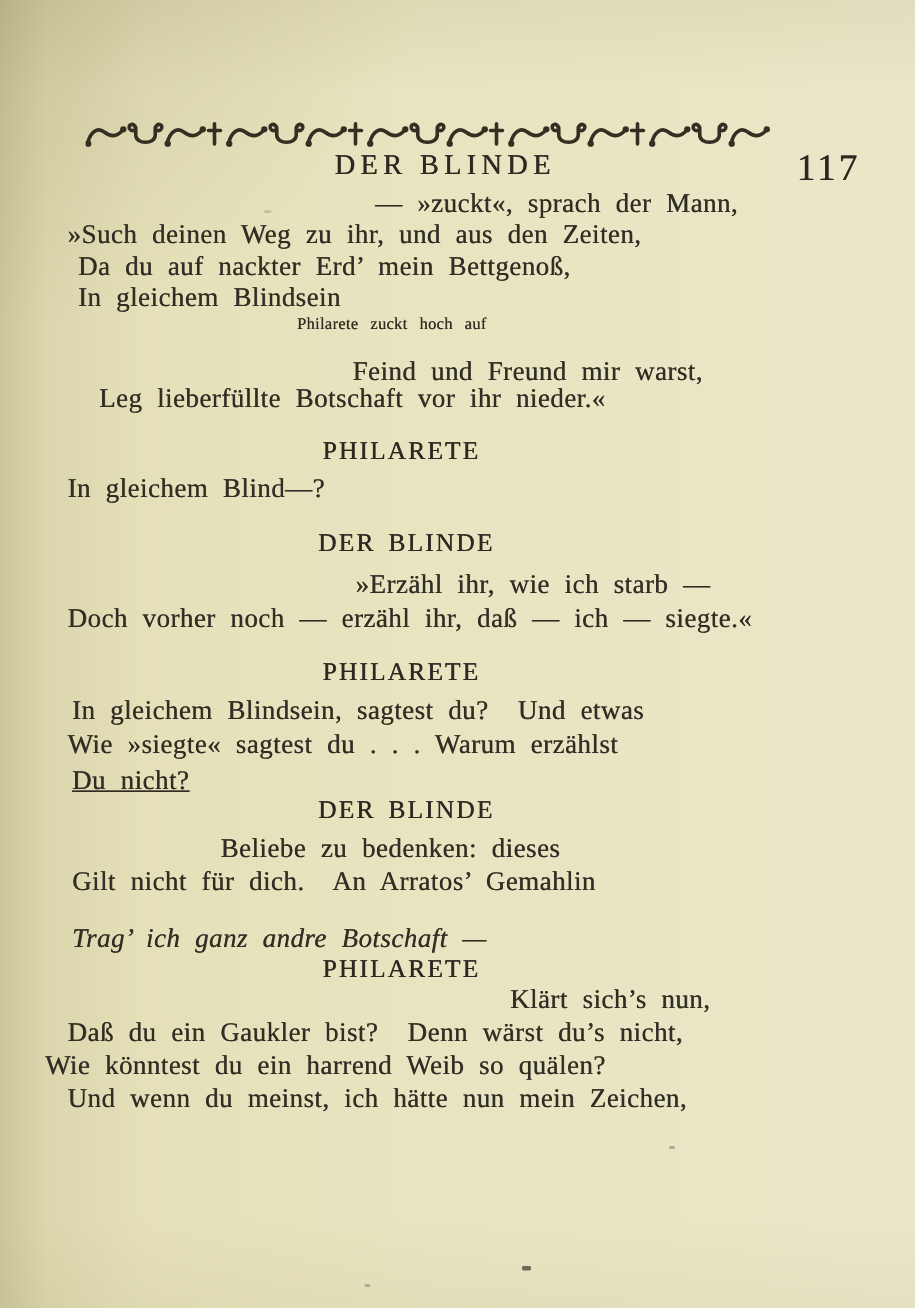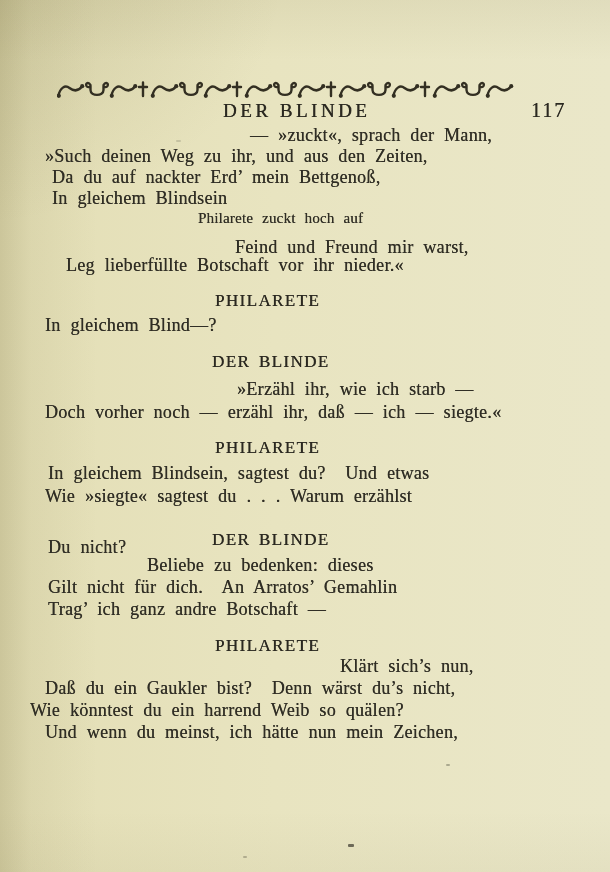--- a/index.html
+++ b/index.html
@@ -24,32 +24,32 @@
   .ornament .dot { fill:currentColor; stroke:none; }
 
   .page-title {
     position:absolute; left:223px; top:101px;
     font-size:19px; line-height:1; letter-spacing:3.5px;
     color:#2a2820; white-space:pre;
     text-shadow:0.3px 0 0 rgba(42,40,32,0.85);
   }
   .page-num {
     position:absolute; left:531px; top:100px;
-    font-size:20px; line-height:1; letter-spacing:2px;
+    font-size:25px; line-height:1; letter-spacing:2px;
     color:#2a2820; white-space:pre;
     text-shadow:0.3px 0 0 rgba(42,40,32,0.85);
   }
 
   .ln { position:absolute; white-space:pre; line-height:1; color:#2f2d24; }
   .s-body {
     font-size:18px; letter-spacing:0.3px; word-spacing:5px;
     text-shadow:0.25px 0 0 rgba(47,45,36,0.8);
   }
   .s-stage {
-    font-size:15px; letter-spacing:0.2px; word-spacing:5px;
+    font-size:11px; letter-spacing:0.2px; word-spacing:5px;
     text-shadow:0.2px 0 0 rgba(47,45,36,0.8);
   }
   .s-speaker {
     font-size:17px; letter-spacing:1.4px; word-spacing:3px;
     color:#2a2820;
     text-shadow:0.3px 0 0 rgba(42,40,32,0.85);
   }
 
   .speck { position:absolute; background:#3a382c; border-radius:1px; }
 </style>
@@ -99,25 +99,25 @@
       <div class="ln s-body" style="left: 235px; top: 238px;">Feind und Freund mir warst,</div>
       <div class="ln s-body" style="left: 54px; top: 256px; margin-left: 12px;">Leg lieberfüllte Botschaft vor ihr nieder.«</div>
       <div class="ln s-speaker" style="left: 215px; top: 292px;">PHILARETE</div>
       <div class="ln s-body" style="left: 45px; top: 316px;">In gleichem Blind—?</div>
       <div class="ln s-speaker" style="left: 212px; top: 353px;">DER BLINDE</div>
       <div class="ln s-body" style="left: 237px; top: 380px;">»Erzähl ihr, wie ich starb —</div>
       <div class="ln s-body" style="left: 45px; top: 403px;">Doch vorher noch — erzähl ihr, daß — ich — siegte.«</div>
       <div class="ln s-speaker" style="left: 215px; top: 439px;">PHILARETE</div>
       <div class="ln s-body" style="left: 48px; top: 464px;">In gleichem Blindsein, sagtest du?  Und etwas</div>
       <div class="ln s-body" style="left: 45px; top: 487px;">Wie »siegte« sagtest du . . . Warum erzählst</div>
-      <div class="ln s-body" style="left: 48px; top: 538px;">Du nicht?</div>
+      <div class="ln s-body" style="left: 48px; top: 511px; text-decoration: underline;">Du nicht?</div>
       <div class="ln s-speaker" style="left: 212px; top: 531px;">DER BLINDE</div>
       <div class="ln s-body" style="left: 147px; top: 556px;">Beliebe zu bedenken: dieses</div>
       <div class="ln s-body" style="left: 48px; top: 578px;">Gilt nicht für dich.  An Arratos’ Gemahlin</div>
-      <div class="ln s-body" style="left: 48px; top: 600px;">Trag’ ich ganz andre Botschaft —</div>
+      <div class="ln s-body" style="left: 48px; top: 616px; font-style: italic;">Trag’ ich ganz andre Botschaft —</div>
       <div class="ln s-speaker" style="left: 215px; top: 637px;">PHILARETE</div>
       <div class="ln s-body" style="left: 340px; top: 657px;">Klärt sich’s nun,</div>
       <div class="ln s-body" style="left: 45px; top: 679px;">Daß du ein Gaukler bist?  Denn wärst du’s nicht,</div>
       <div class="ln s-body" style="left: 30px; top: 701px;">Wie könntest du ein harrend Weib so quälen?</div>
       <div class="ln s-body" style="left: 45px; top: 723px;">Und wenn du meinst, ich hätte nun mein Zeichen,</div>
     </div>
 
   <div id="speck-layer">
       <div class="speck" style="left: 348px; top: 844px; width: 6px; height: 3px; opacity: 0.7;"></div>
       <div class="speck" style="left: 243px; top: 856px; width: 4px; height: 2px; opacity: 0.3;"></div>

